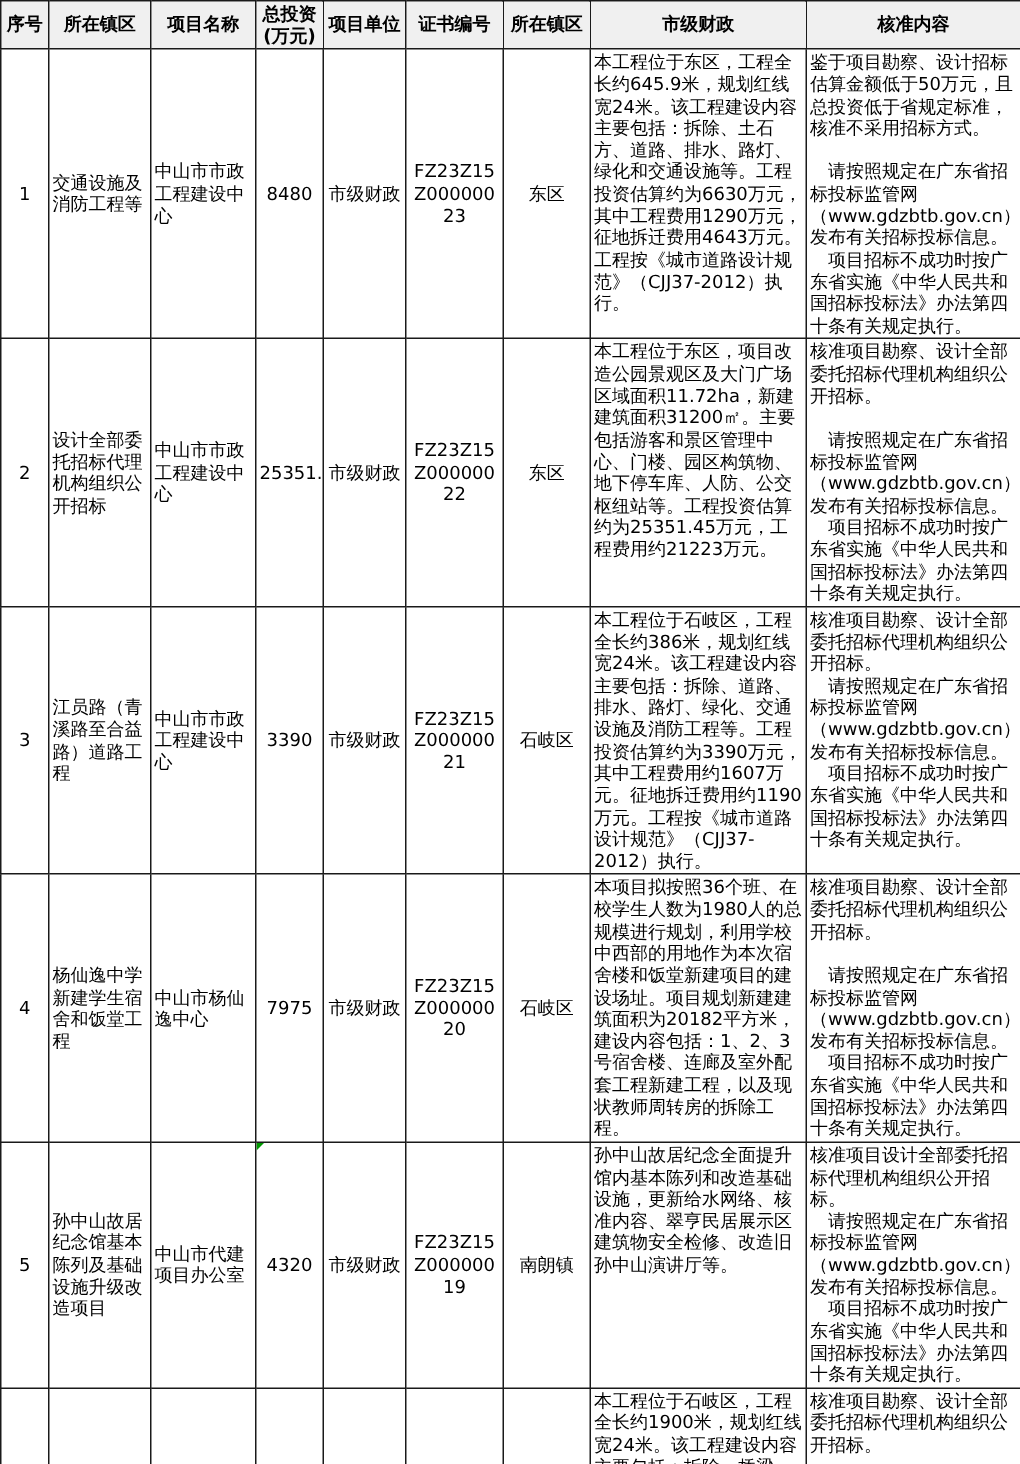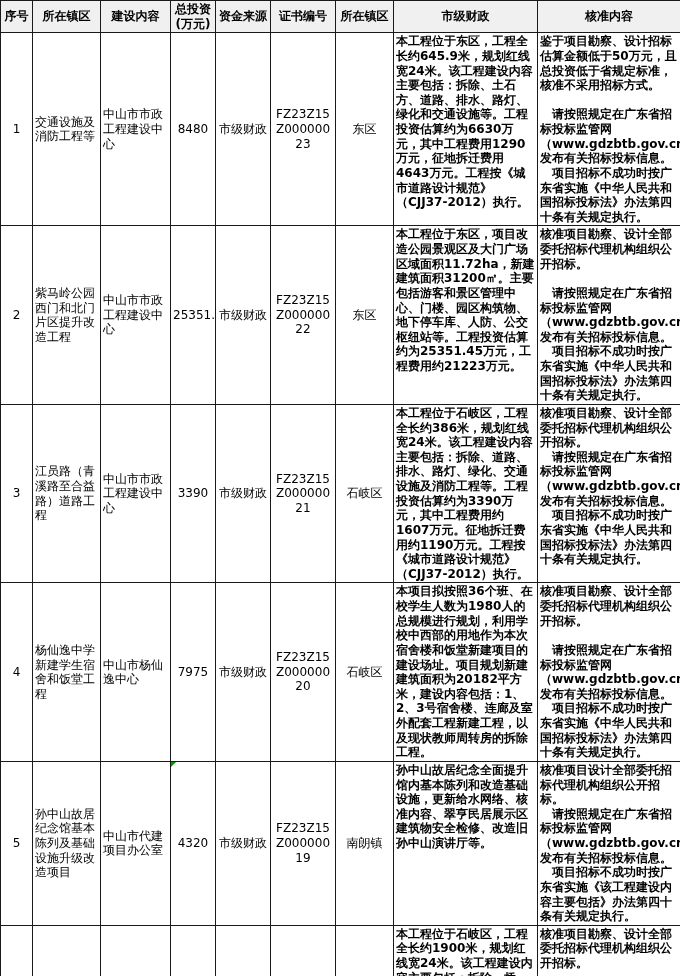--- a/index.html
+++ b/index.html
@@ -13,21 +13,21 @@
   tbody tr:nth-child(1){height:158px;}
   tbody tr:nth-child(2){height:136px;}
   tbody tr:nth-child(3){height:114px;}
   tbody tr:nth-child(4){height:126px;}
   tbody tr:nth-child(5){height:104px;}
   tbody tr:nth-child(6){height:129px;}
   tbody tr:nth-child(7){height:181px;}
   .c-no,.c-inv,.c-fund,.c-town{text-align:center;vertical-align:middle;}
   .c-cert{text-align:center;vertical-align:middle;word-break:break-all;margin-top:17px;}
   .c-name,.c-unit{text-align:left;vertical-align:middle;}
-  .c-content,.c-approval{text-align:left;vertical-align:top;white-space:pre-line;font-weight:bold;}
+  .c-content,.c-approval{text-align:left;vertical-align:top;white-space:pre-line;}
   .comment-marker{position:absolute;top:0;left:0;width:0;height:0;
       border-top:5px solid #009900;border-right:5px solid transparent;}
 </style>
 </head>
 <body>
 
 <table>
   <colgroup>
     <col style="width:32px">
       <col style="width:68px">
@@ -36,24 +36,24 @@
       <col style="width:55px">
       <col style="width:65px">
     <col style="width:58px">
       <col style="width:144px">
       <col style="width:143px">
   </colgroup>
   <thead>
     <tr>
       <th>序号</th>
       <th>所在镇区</th>
-      <th>建设内容</th>
+      <th>项目名称</th>
       <th>总投资
 (万元)</th>
-      <th>资金来源</th>
+      <th>项目单位</th>
       <th>证书编号</th>
       <th>所在镇区</th>
       <th>市级财政</th>
       <th>核准内容</th>
     </tr>
   </thead>
   <tbody>
     <tr>
       <td class="c-no">1</td>
       <td class="c-name">交通设施及消防工程等</td>
@@ -63,21 +63,21 @@
       <td class="c-cert">FZ23Z15Z00000023</td>
       <td class="c-town">东区</td>
       <td class="c-content">本工程位于东区，工程全长约645.9米，规划红线宽24米。该工程建设内容主要包括：拆除、土石方、道路、排水、路灯、绿化和交通设施等。工程投资估算约为6630万元，其中工程费用1290万元，征地拆迁费用4643万元。工程按《城市道路设计规范》（CJJ37-2012）执行。</td>
       <td class="c-approval">鉴于项目勘察、设计招标估算金额低于50万元，且总投资低于省规定标准，核准不采用招标方式。
 
 　请按照规定在广东省招标投标监管网（www.gdzbtb.gov.cn）发布有关招标投标信息。
 　项目招标不成功时按广东省实施《中华人民共和国招标投标法》办法第四十条有关规定执行。</td>
     </tr>
     <tr>
       <td class="c-no">2</td>
-      <td class="c-name">紫马岭公园西门和北门片区提升改造工程</td>
+      <td class="c-name">设计全部委托招标代理机构组织公开招标</td>
       <td class="c-unit">中山市市政工程建设中心</td>
       <td class="c-inv">25351.45</td>
       <td class="c-fund">市级财政</td>
       <td class="c-cert">FZ23Z15Z00000022</td>
       <td class="c-town">东区</td>
       <td class="c-content">本工程位于东区，项目改造公园景观区及大门广场区域面积11.72ha，新建建筑面积31200㎡。主要包括游客和景区管理中心、门楼、园区构筑物、地下停车库、人防、公交枢纽站等。工程投资估算约为25351.45万元，工程费用约21223万元。</td>
       <td class="c-approval">核准项目勘察、设计全部委托招标代理机构组织公开招标。
 
 　请按照规定在广东省招标投标监管网（www.gdzbtb.gov.cn）发布有关招标投标信息。
 　项目招标不成功时按广东省实施《中华人民共和国招标投标法》办法第四十条有关规定执行。</td>
@@ -113,21 +113,21 @@
       <td class="c-no">5</td>
       <td class="c-name">孙中山故居纪念馆基本陈列及基础设施升级改造项目</td>
       <td class="c-unit">中山市代建项目办公室</td>
       <td class="c-inv"><span class="comment-marker"></span><span>4320</span></td>
       <td class="c-fund">市级财政</td>
       <td class="c-cert">FZ23Z15Z00000019</td>
       <td class="c-town">南朗镇</td>
       <td class="c-content">孙中山故居纪念全面提升馆内基本陈列和改造基础设施，更新给水网络、核准内容、翠亨民居展示区建筑物安全检修、改造旧孙中山演讲厅等。</td>
       <td class="c-approval">核准项目设计全部委托招标代理机构组织公开招标。
 　请按照规定在广东省招标投标监管网（www.gdzbtb.gov.cn）发布有关招标投标信息。
-　项目招标不成功时按广东省实施《该工程建设内容主要包括》办法第四十条有关规定执行。</td>
+　项目招标不成功时按广东省实施《中华人民共和国招标投标法》办法第四十条有关规定执行。</td>
     </tr>
     <tr>
       <td class="c-no">6</td>
       <td class="c-name">青溪路（莲员西路至康华路）改造工程</td>
       <td class="c-unit">中山市市政工程建设中心</td>
       <td class="c-inv">11100</td>
       <td class="c-fund">市级财政</td>
       <td class="c-cert">FZ23Z15Z00000018</td>
       <td class="c-town">石岐区</td>
       <td class="c-content">本工程位于石岐区，工程全长约1900米，规划红线宽24米。该工程建设内容主要包括：拆除、桥梁、箱涵、道路、排水、路灯、绿化、交通设施及消防工程等。工程投资估算约为11100万元，工程费用约4089万元。工程按《城市道路设计规范》（CJJ37-2012）执行。</td>

